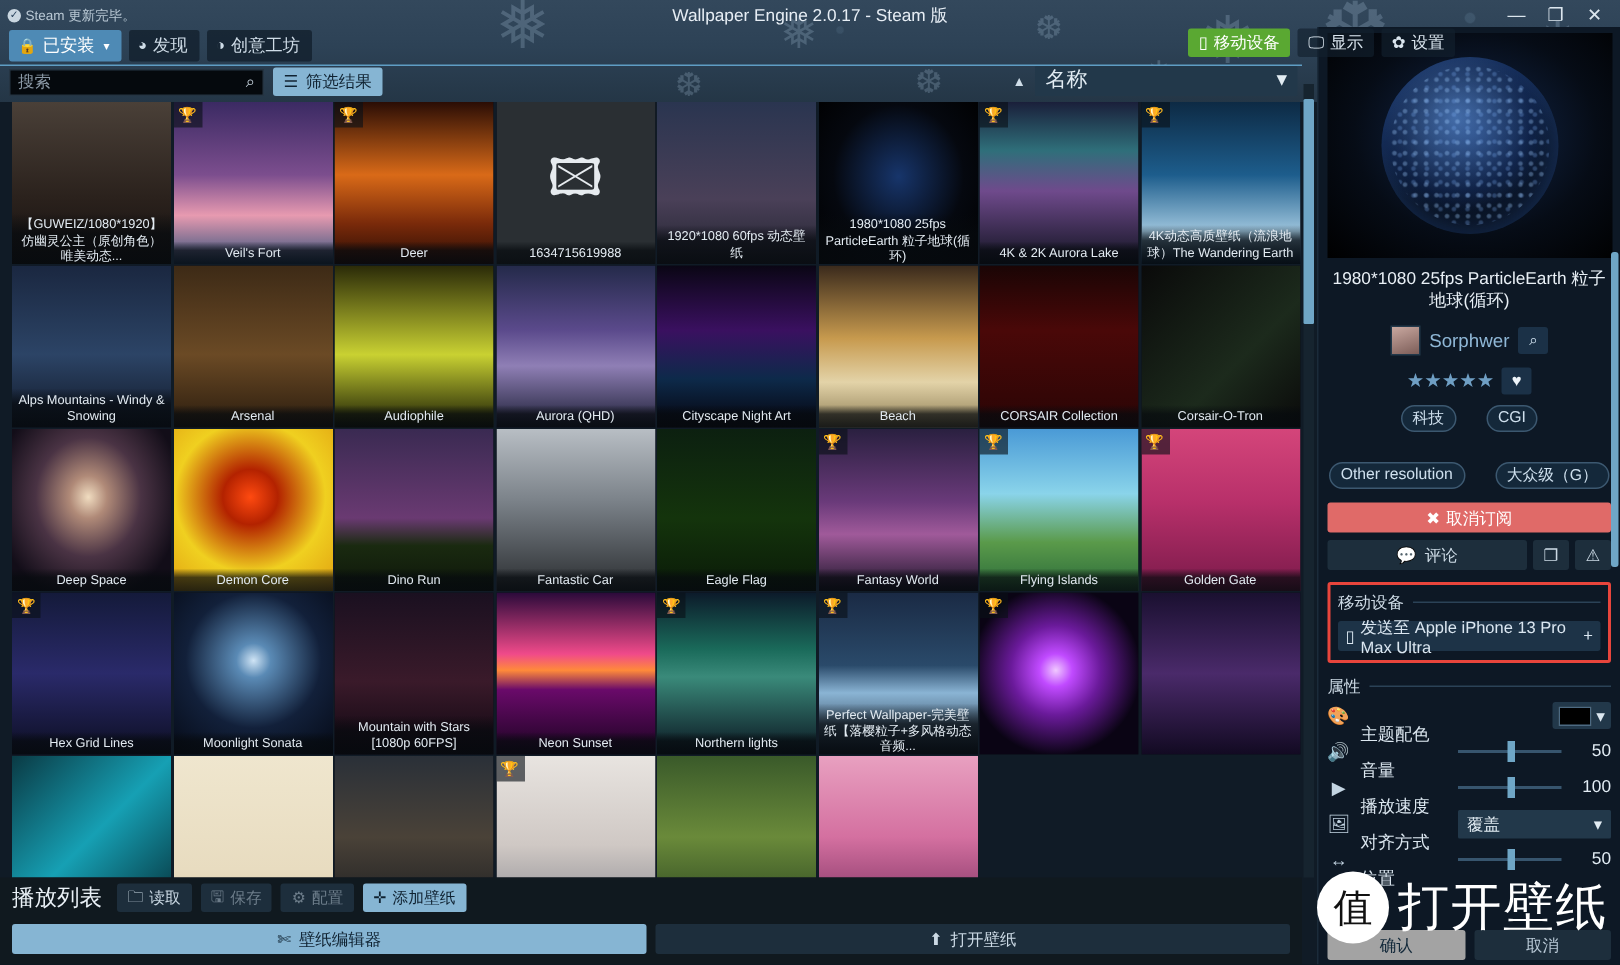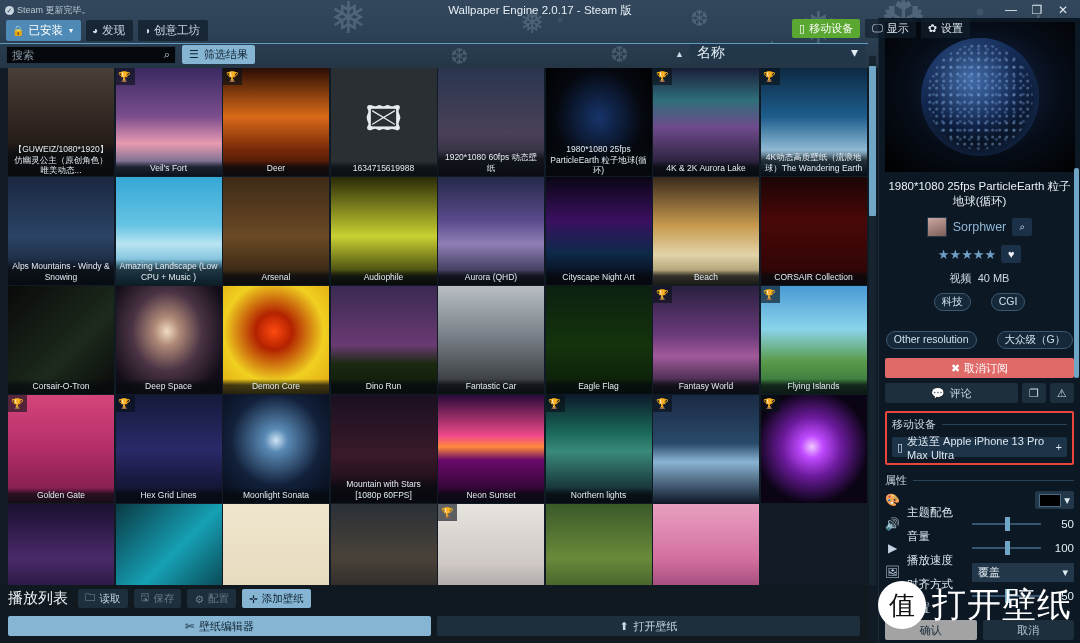--- a/index.html
+++ b/index.html
@@ -308,24 +308,20 @@
         <div class="tile">
           <div class="art" style="background: linear-gradient(rgb(13, 42, 68), rgb(29, 93, 140) 45%, rgb(158, 197, 221) 80%, rgb(13, 42, 68)) 0% 0% / cover;"></div>
           <div class="trophy">🏆</div>
           <div class="cap">4K动态高质壁纸（流浪地球）The Wandering Earth</div>
         </div>
         <div class="tile">
           <div class="art" style="background: linear-gradient(rgb(26, 39, 64), rgb(44, 68, 102) 55%, rgb(16, 23, 38)) 0% 0% / cover;"></div>
           <div class="cap">Alps Mountains - Windy &amp; Snowing</div>
         </div>
         <div class="tile">
-          <div class="art" style="background: linear-gradient(rgb(53, 167, 214) 0%, rgb(103, 196, 228) 45%, rgb(185, 228, 242) 62%, rgb(47, 144, 189) 100%) 0% 0% / cover;"></div>
-          <div class="cap">Amazing Landscape (Low CPU + Music )</div>
-        </div>
-        <div class="tile">
           <div class="art" style="background: linear-gradient(rgb(61, 42, 22), rgb(107, 74, 37) 55%, rgb(42, 28, 14)) 0% 0% / cover;"></div>
           <div class="cap">Arsenal</div>
         </div>
         <div class="tile">
           <div class="art" style="background: linear-gradient(rgb(42, 42, 8), rgb(201, 209, 50) 55%, rgb(23, 26, 4)) 0% 0% / cover;"></div>
           <div class="cap">Audiophile</div>
         </div>
         <div class="tile">
           <div class="art" style="background: linear-gradient(rgb(36, 42, 74) 0%, rgb(91, 74, 140) 40%, rgb(143, 127, 181) 62%, rgb(26, 29, 51) 100%) 0% 0% / cover;"></div>
           <div class="cap">Aurora (QHD)</div>
@@ -399,20 +395,21 @@
           <div class="cap">Neon Sunset</div>
         </div>
         <div class="tile">
           <div class="art" style="background: linear-gradient(rgb(12, 26, 42), rgb(26, 106, 90) 35%, rgb(58, 138, 122) 52%, rgb(10, 20, 32)) 0% 0% / cover;"></div>
           <div class="trophy">🏆</div>
           <div class="cap">Northern lights</div>
         </div>
         <div class="tile">
           <div class="art" style="background: linear-gradient(rgb(26, 42, 68), rgb(42, 74, 106) 45%, rgb(138, 180, 212) 62%, rgb(16, 26, 42)) 0% 0% / cover;"></div>
           <div class="trophy">🏆</div>
+          <div class="cap">Perfect Wallpaper-完美壁纸【落樱粒子+多风格动态音频...</div>
         </div>
         <div class="tile">
           <div class="art" style="background: radial-gradient(circle at 48% 48%, rgb(240, 200, 255) 0%, rgb(192, 74, 255) 14%, rgb(106, 26, 154) 38%, rgb(10, 4, 20) 72%) 0% 0% / cover;"></div>
           <div class="trophy">🏆</div>
         </div>
         <div class="tile">
           <div class="art" style="background: linear-gradient(rgb(26, 16, 48), rgb(74, 42, 106) 50%, rgb(18, 10, 34)) 0% 0% / cover;"></div>
         </div>
         <div class="tile">
           <div class="art" style="background: linear-gradient(135deg, rgb(10, 58, 68), rgb(22, 160, 180) 50%, rgb(6, 48, 57)) 0% 0% / cover;"></div>
@@ -481,24 +478,20 @@
       <div class="avatar"></div>
       <span class="a-name">Sorphwer</span>
       <div class="a-search">⌕</div>
     </div>
 
     <div class="s-rate">
       <span class="star">★★★★★</span>
       <div class="heart">♥</div>
     </div>
 
-    <div class="s-meta">
-      <span>视频</span>
-      &nbsp;<span>40 MB</span>
-    </div>
 
     <div class="s-tags" id="tags">
         <span class="tag">科技</span>
         <span class="tag">CGI</span>
         <span class="tag">Other resolution</span>
         <span class="tag">大众级（G）</span>
       </div>
 
     <div class="unsub">
       <span>✖</span>

